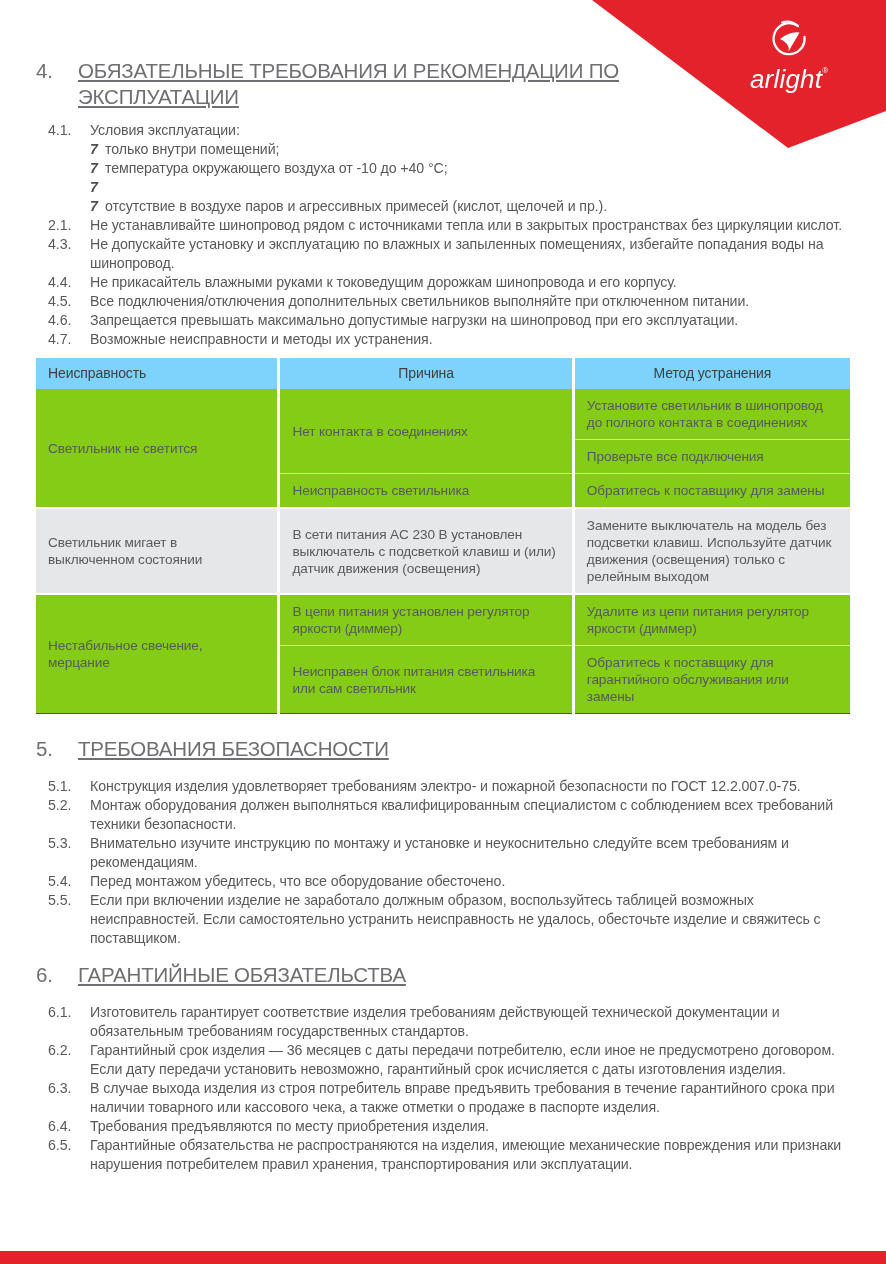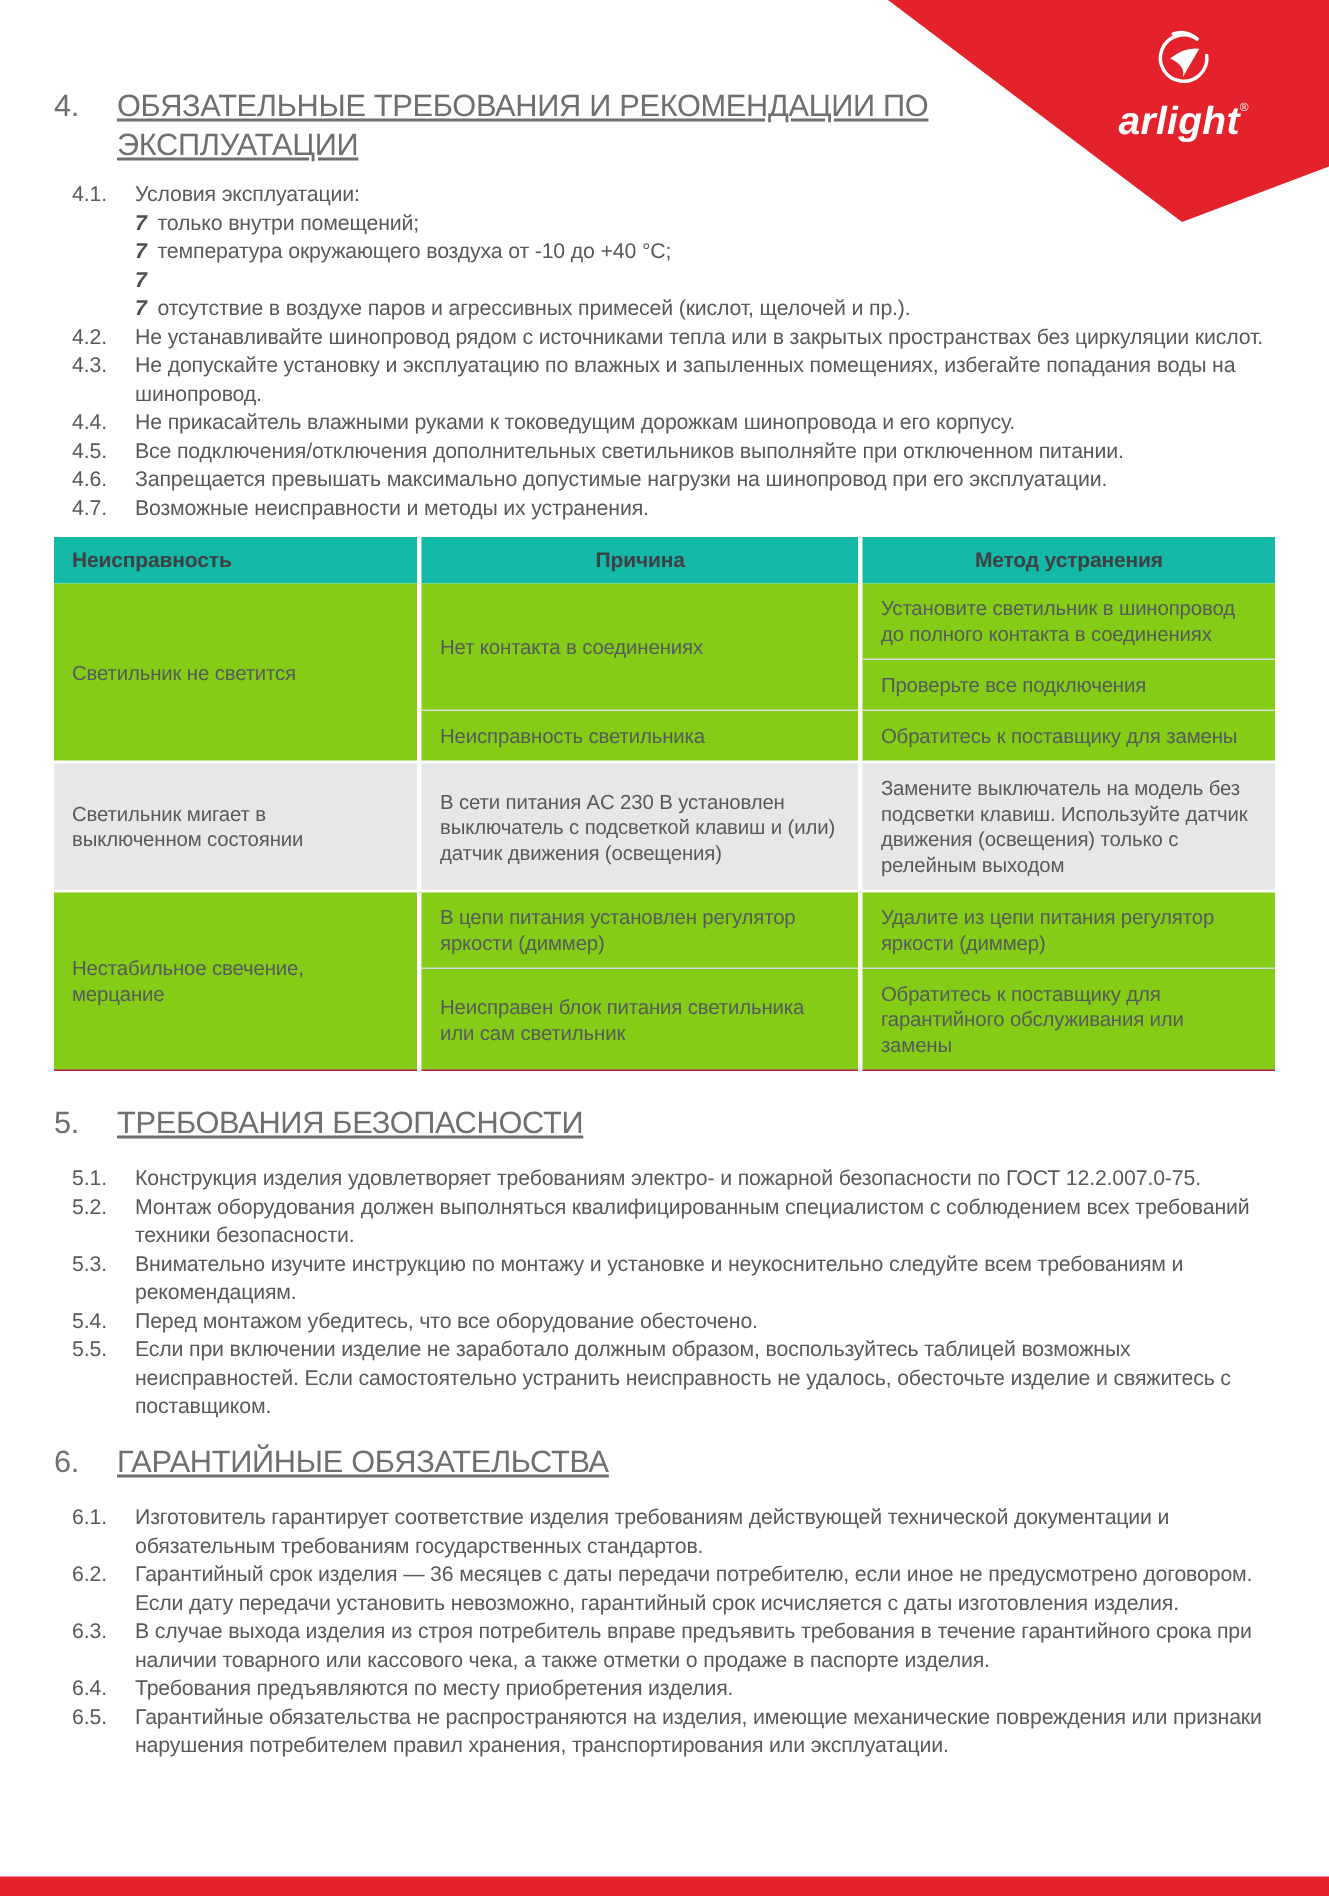--- a/index.html
+++ b/index.html
@@ -3,41 +3,41 @@
 <meta charset="utf-8">
 <style>
   html,body { margin:0; padding:0; background:#fff; }
   .page {
     position:relative; width:886px; height:1264px; background:#ffffff;
     overflow:hidden; font-family:"Liberation Sans","DejaVu Sans",sans-serif;
   }
   
   .ribbon { position:absolute; top:0; right:0; width:302px; height:150px; }
   .logo { position:absolute; top:18px; left:146px; width:118px; text-align:center; color:#fff; }
-  .logo .word { display:inline-block; font-size:26px; font-weight:700; font-style:italic; letter-spacing:0.2px; margin-top:-2px; }
+  .logo .word { display:inline-block; font-size:26px; font-weight:400; font-style:italic; letter-spacing:0.2px; margin-top:-2px; }
   .logo .reg { font-size:8px; vertical-align:top; font-style:normal; }
 
   .content { position:absolute; left:36px; top:58px; width:814px; }
 
   .sec-head { display:flex; color:#6e6f72; font-size:20.5px; line-height:26px; letter-spacing:-0.2px; }
   .sec-head .sec-num { width:42px; flex:none; }
   .sec-head .sec-title { max-width:545px;text-decoration:underline; }
   .head-4 { margin-bottom:11px; }
   .head-5 { margin:22px 0 15px 0; }
   .head-6 { margin:14px 0 15px 0; }
 
   .item { display:flex; color:#58595b; font-size:14.2px; line-height:19px; letter-spacing:-0.1px; }
   .item .num { width:42px; flex:none;margin-left:12px; }
   .item .txt { flex:1; }
   .b-row { display:flex; }
   .b-icon { width:15px; flex:none; font-weight:700; font-style:italic; color:#4d4e50; }
 
   table.tbl { width:100%; border-collapse:collapse; margin-top:9px; font-size:13.6px; line-height:17px; color:#58595b; letter-spacing:-0.1px; }
   .tbl th {
-    background:#14b8a6; color:#3f4042; font-weight:700; font-size:14px;
+    background:#7dd3fc; color:#3f4042; font-weight:400; font-size:14px;
     padding:7px 12px; text-align:center; vertical-align:middle;
   }
   .tbl th.c1 { text-align:left; width:238px; }
   .tbl th.c2 { width:297px;text-align:center; }
   .tbl th.c3 { width:279px; }
   .tbl td { padding:8px 12px; vertical-align:middle; background:#84cc16; }
   .tbl .gut { border-left:3px solid #ffffff; }
   .tbl .sep { border-bottom:1px solid #d8d9da; }
   .tbl .bot { border-bottom:1px solid #be185d; }
   .tbl tr.shade td { background:#e6e7e8; border-top:2px solid #fff; border-bottom:2px solid #fff; }
@@ -87,21 +87,21 @@
         <div class="b-row">
           <span class="b-icon">7</span>
         </div>
         <div class="b-row">
           <span class="b-icon">7</span>
           <span>отсутствие в воздухе паров и агрессивных примесей (кислот, щелочей и пр.).</span>
         </div>
       </div>
     </div>
     <div class="item">
-        <span class="num">4.2.</span>
+        <span class="num">2.1.</span>
         <div class="txt">Не устанавливайте шинопровод рядом с источниками тепла или в закрытых пространствах без циркуляции кислот.</div>
       </div>
     <div class="item">
         <span class="num">4.3.</span>
         <div class="txt">Не допускайте установку и эксплуатацию по влажных и запыленных помещениях, избегайте попадания воды на шинопровод.</div>
       </div>
     <div class="item">
         <span class="num">4.4.</span>
         <div class="txt">Не прикасайтель влажными руками к токоведущим дорожкам шинопровода и его корпусу.</div>
       </div>

